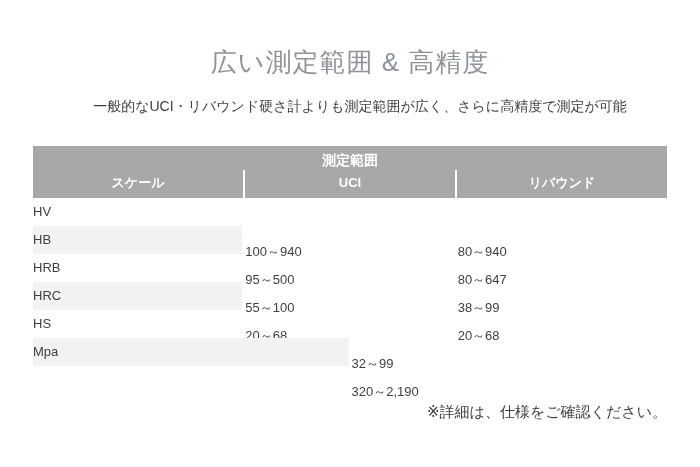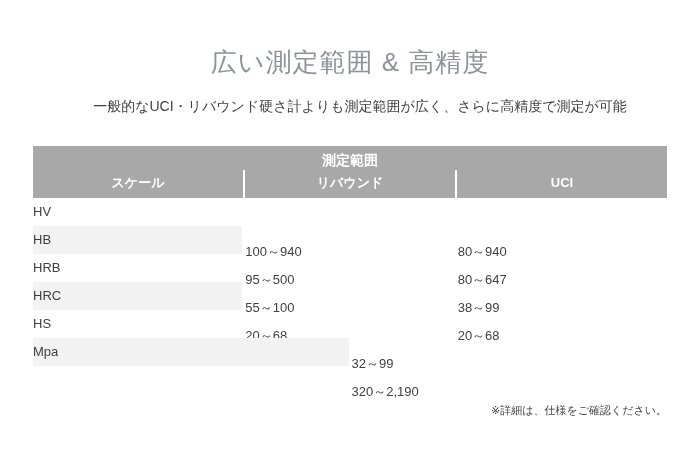--- a/index.html
+++ b/index.html
@@ -88,37 +88,37 @@
     border-left: 3px solid #ffffff;
     margin-top: 40px;
   }
   .trow.alt .td {
     background: var(--row-alt-bg);
   }
   .footnote {
     position: absolute;
     top: 403px;
     right: 33px;
-    font-size: 11px;
+    font-size: 15px;
     color: var(--body-text);
     text-align: right;
   }
 </style>
 </head>
 <body>
 
 <h1 class="page-title">広い測定範囲 &amp; 高精度</h1>
 <p class="page-subtitle">一般的なUCI・リバウンド硬さ計よりも測定範囲が広く、さらに高精度で測定が可能</p>
 
 <div class="spec-table">
   <div class="thead-group">測定範囲</div>
   <div class="thead-cols">
     <div class="th">スケール</div>
+    <div class="th">UCI</div>
     <div class="th">リバウンド</div>
-    <div class="th">UCI</div>
   </div>
 
   <div class="trow">
     <div class="td">HV</div>
     <div class="td">100～940</div>
     <div class="td">80～940</div>
   </div>
   <div class="trow alt">
     <div class="td">HB</div>
     <div class="td">95～500</div>

